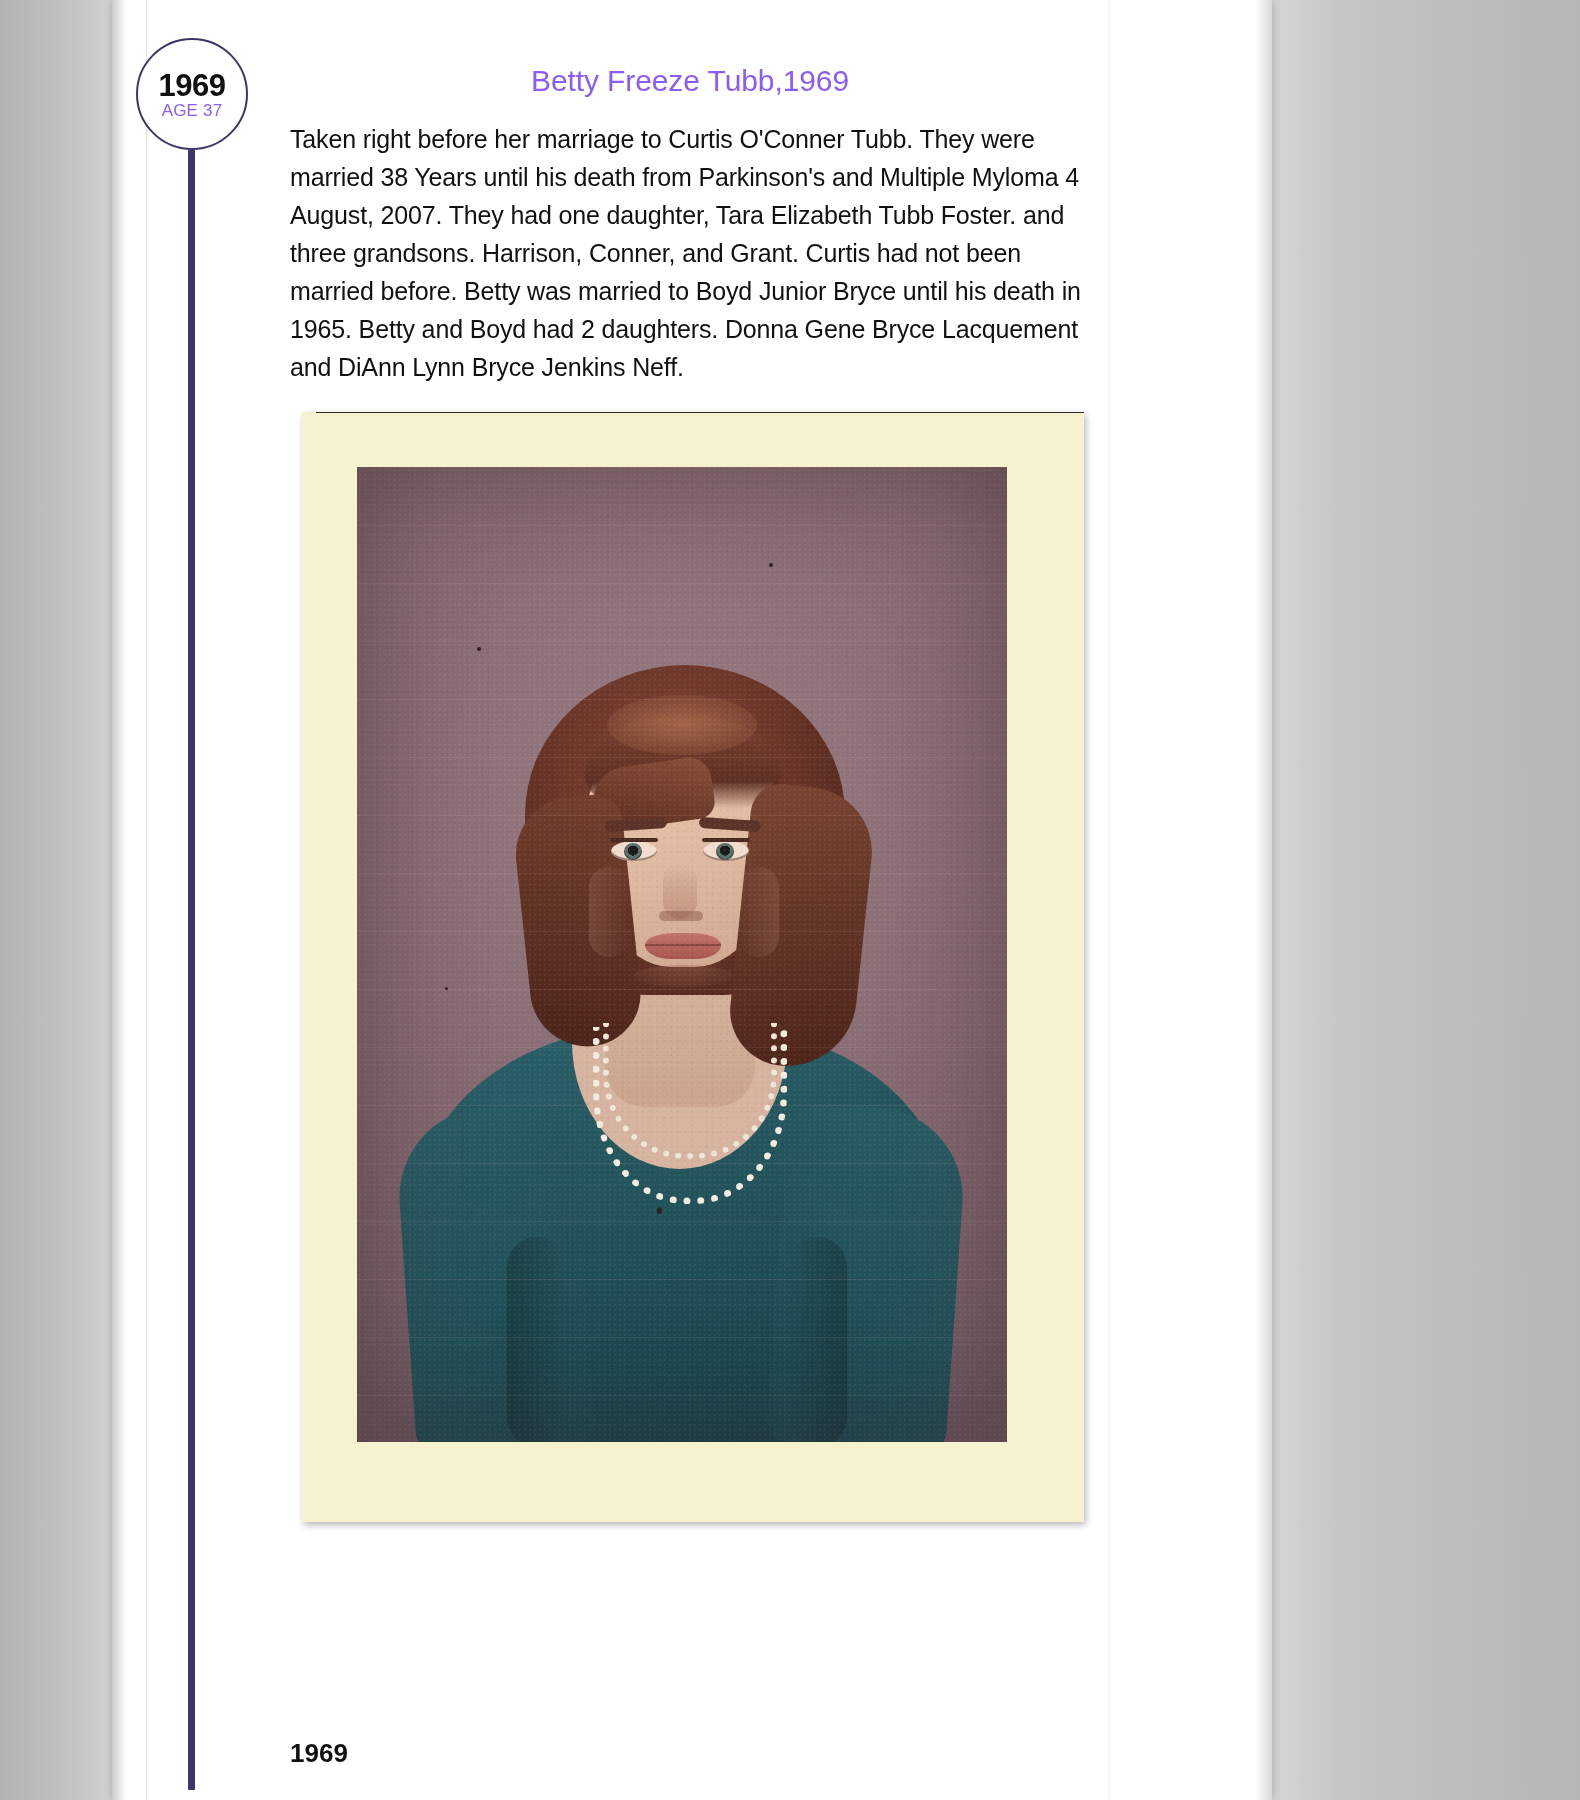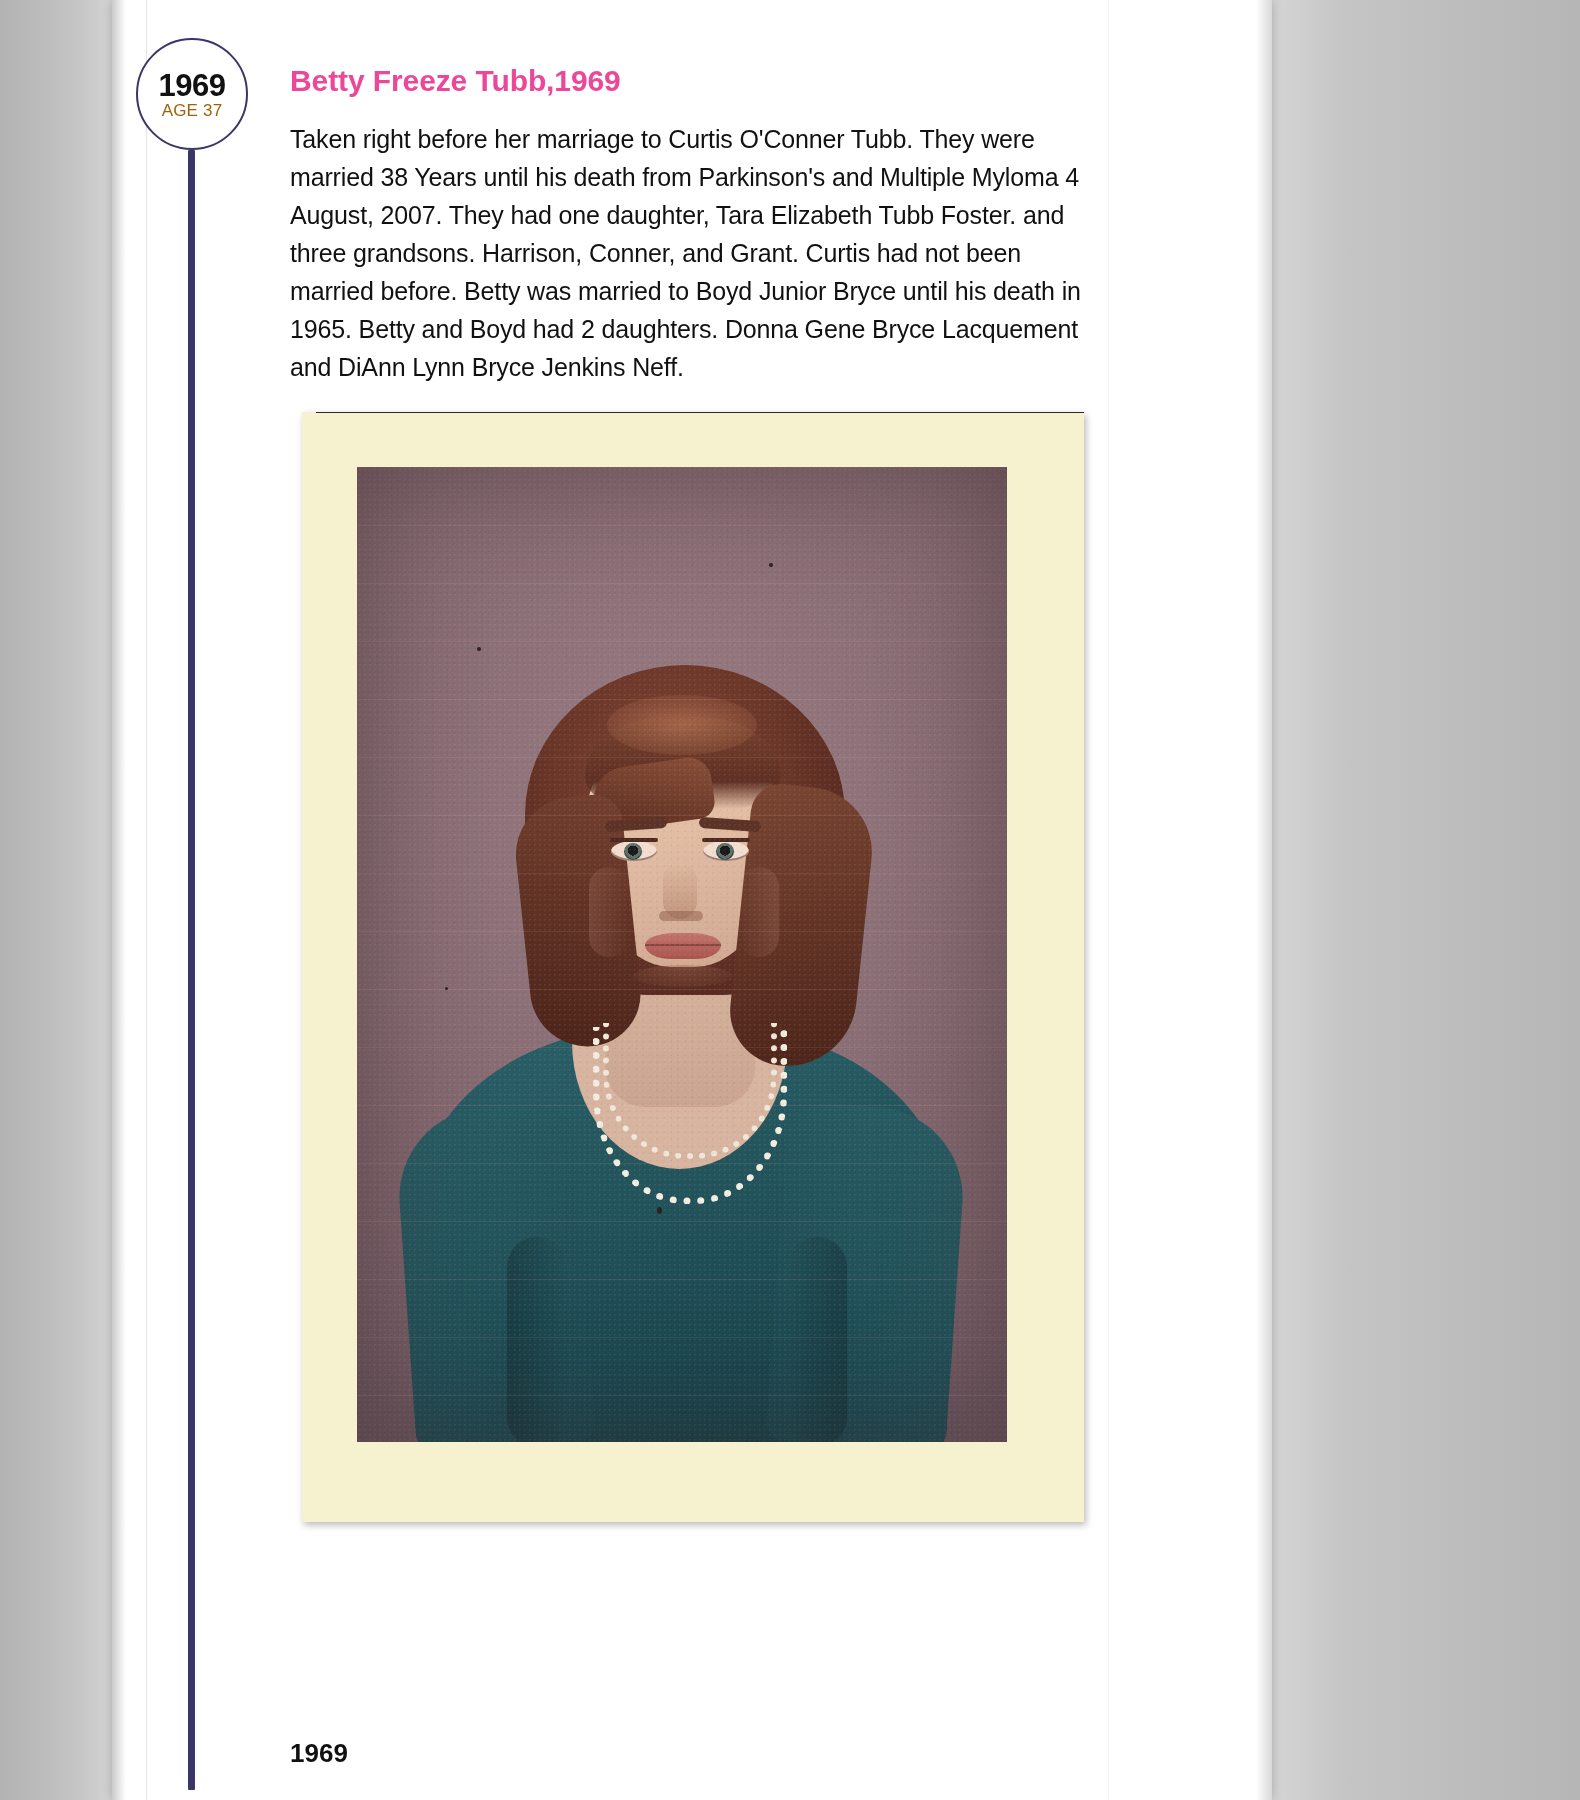--- a/index.html
+++ b/index.html
@@ -105,39 +105,40 @@
   }
   .year-bubble .year {
     font-size: 31px;
     font-weight: bold;
     color: #111111;
     letter-spacing: -0.5px;
     line-height: 1;
   }
   .year-bubble .age {
     font-size: 17px;
-    color: #a16207;
+    color: #8b5cf6;
     margin-top: 1px;
     letter-spacing: 0.2px;
     line-height: 1;
   }
 
   
   .entry {
     position: absolute;
     left: 290px;
     top: 64px;
     width: 800px;
   }
   .entry-title {
     font-size: 30px;
-    color: #ec4899;
-    font-weight: bold;
+    color: #8b5cf6;
+    font-weight: normal;
     margin: 0 0 22px 0;
     letter-spacing: -0.1px;
+    text-align: center;
   }
   .entry-body {
     font-size: 25px;
     line-height: 38px;
     color: #111111;
     margin: 0;
     letter-spacing: -0.15px;
   }
 
   

